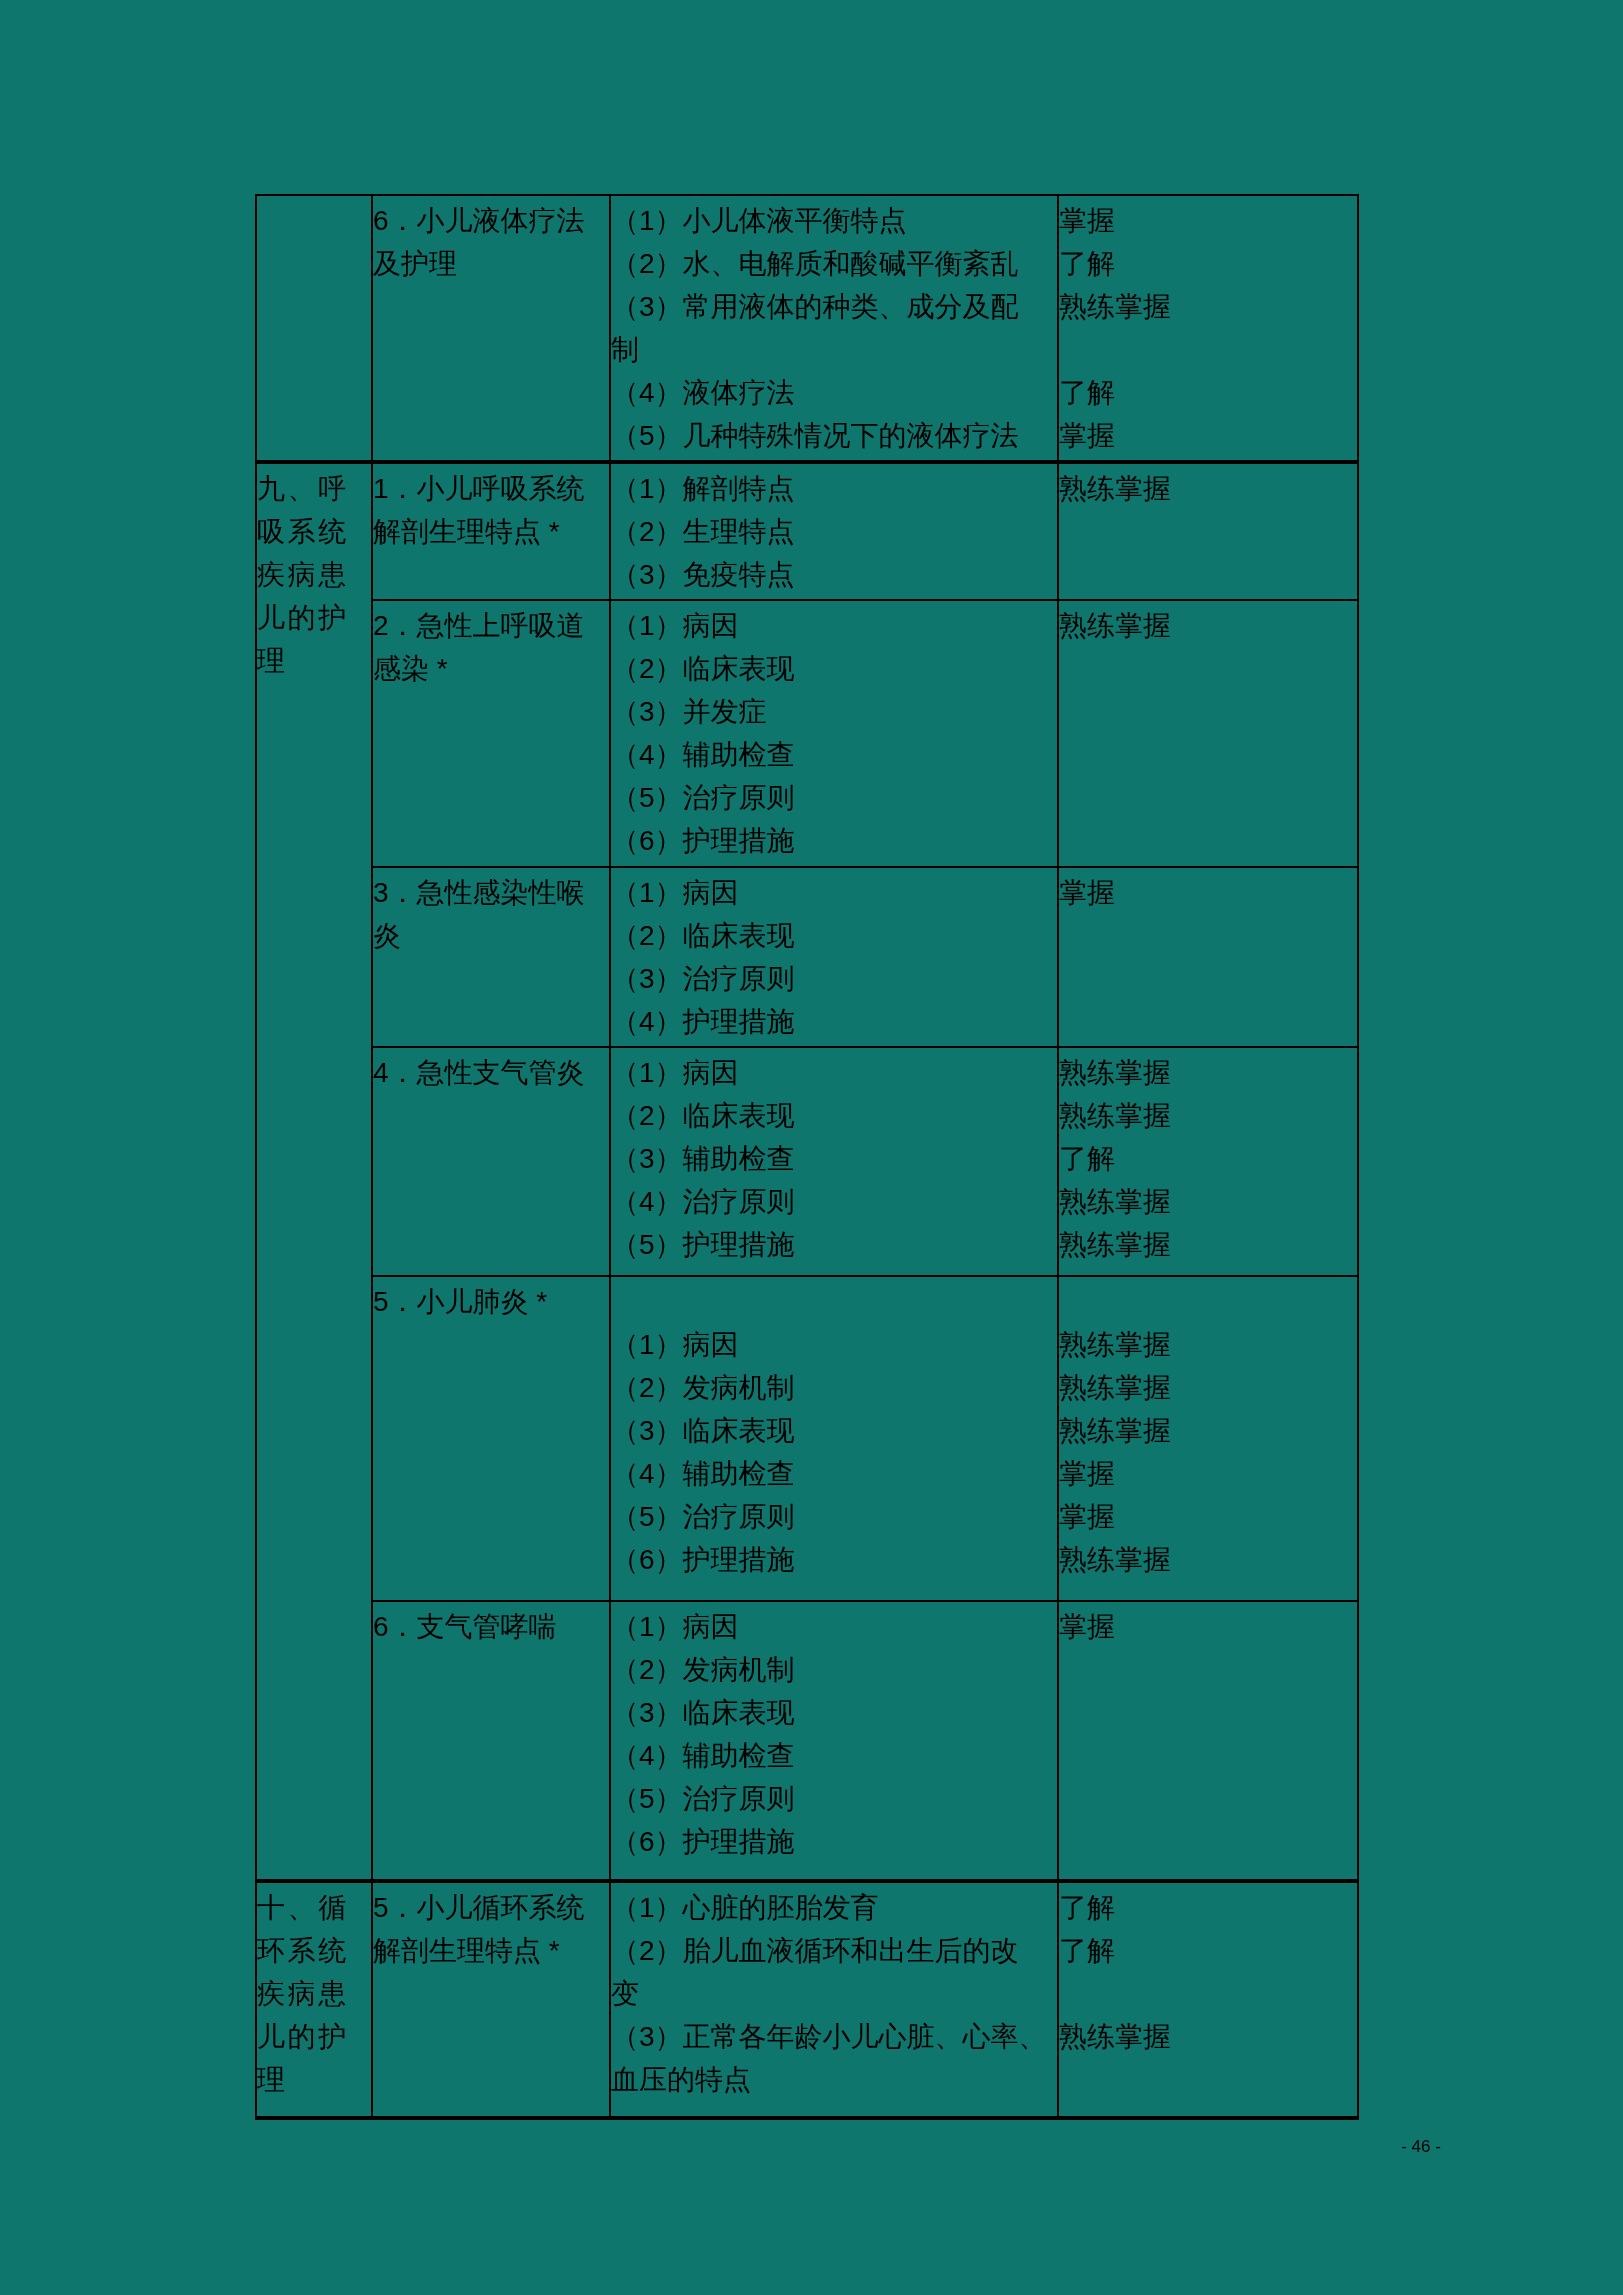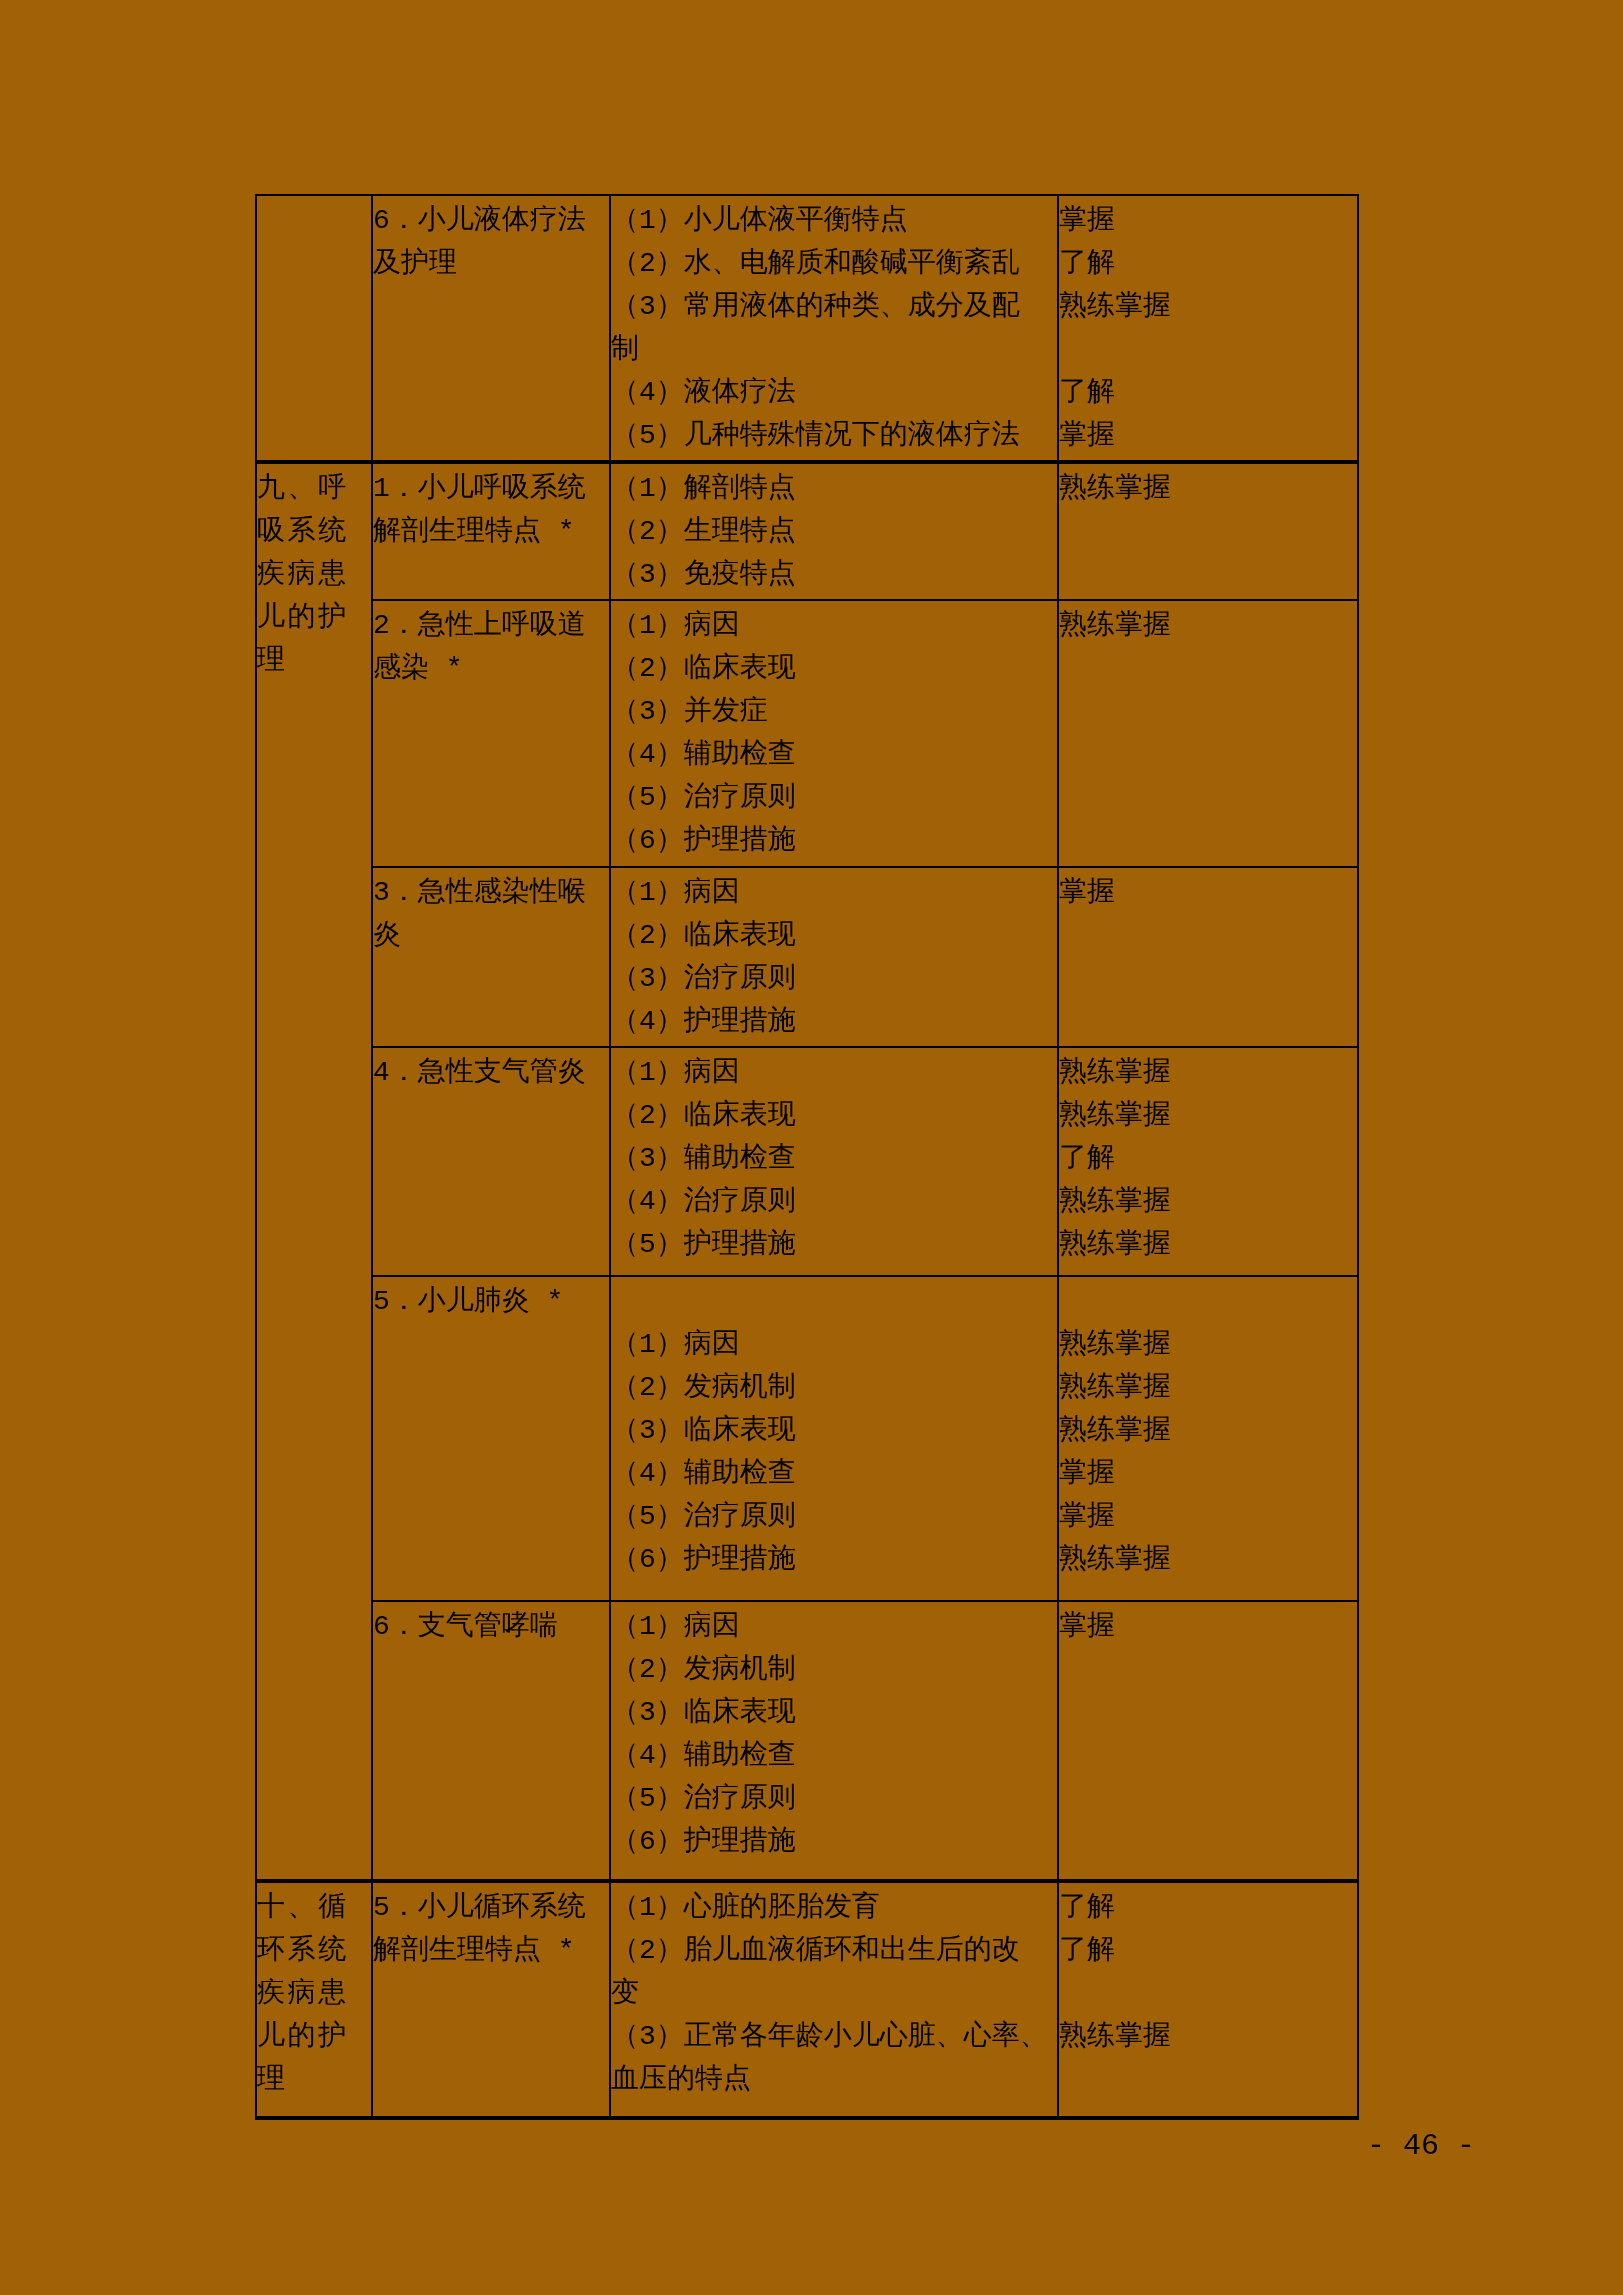--- a/index.html
+++ b/index.html
@@ -4,22 +4,22 @@
 <style>
   html, body {
     margin: 0;
     padding: 0;
     background: #e8e8e8;
   }
   .page {
     position: relative;
     width: 1623px;
     height: 2295px;
-    background: #a16207;
-    font-family: Liberation Mono, monospace;
+    background: #0f766e;
+    font-family: Liberation Sans, sans-serif;
     color: #000000;
     overflow: hidden;
   }
   table.syllabus {
     position: absolute;
     left: 255px;
     top: 194px;
     width: 1102px;
     table-layout: fixed;
     border-collapse: collapse;
@@ -59,21 +59,21 @@
   }
   td.level-center {
     vertical-align: middle;
   }
   .page-number {
     position: absolute;
     left: 1329px;
     top: 2131px;
     width: 184px;
     text-align: center;
-    font-size: 30px;
+    font-size: 17px;
     line-height: 31px;
   }
 </style>
 </head>
 <body>
 
 <div class="page">
 
   <table class="syllabus">
     <colgroup>

